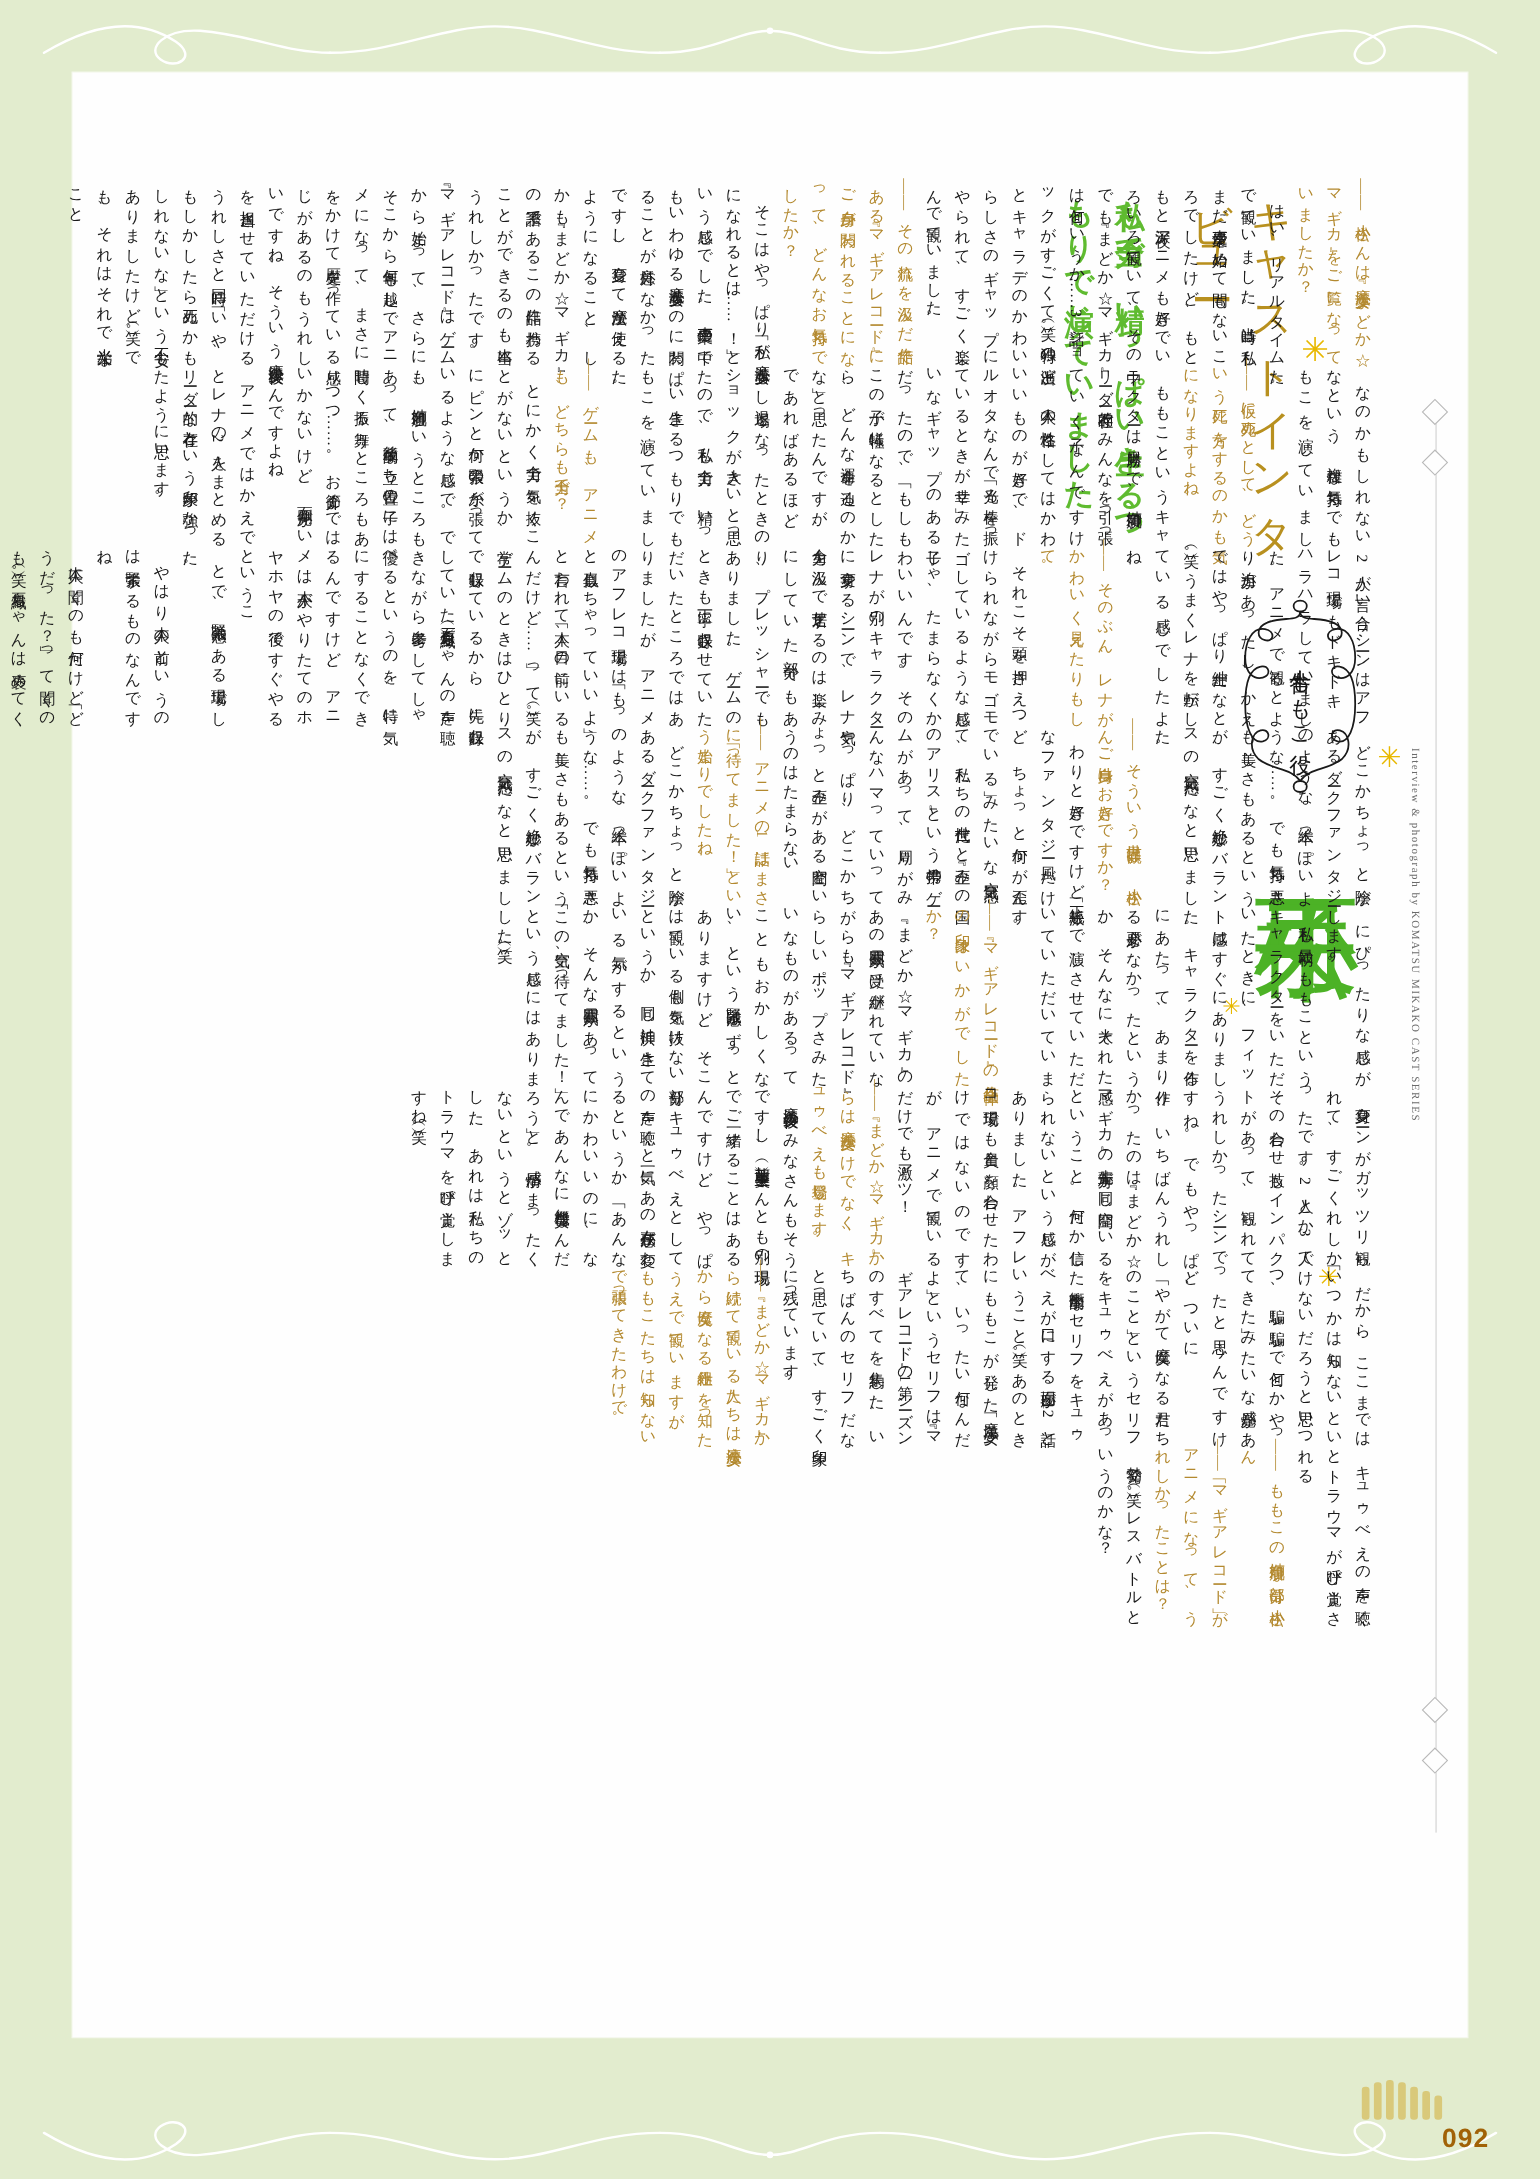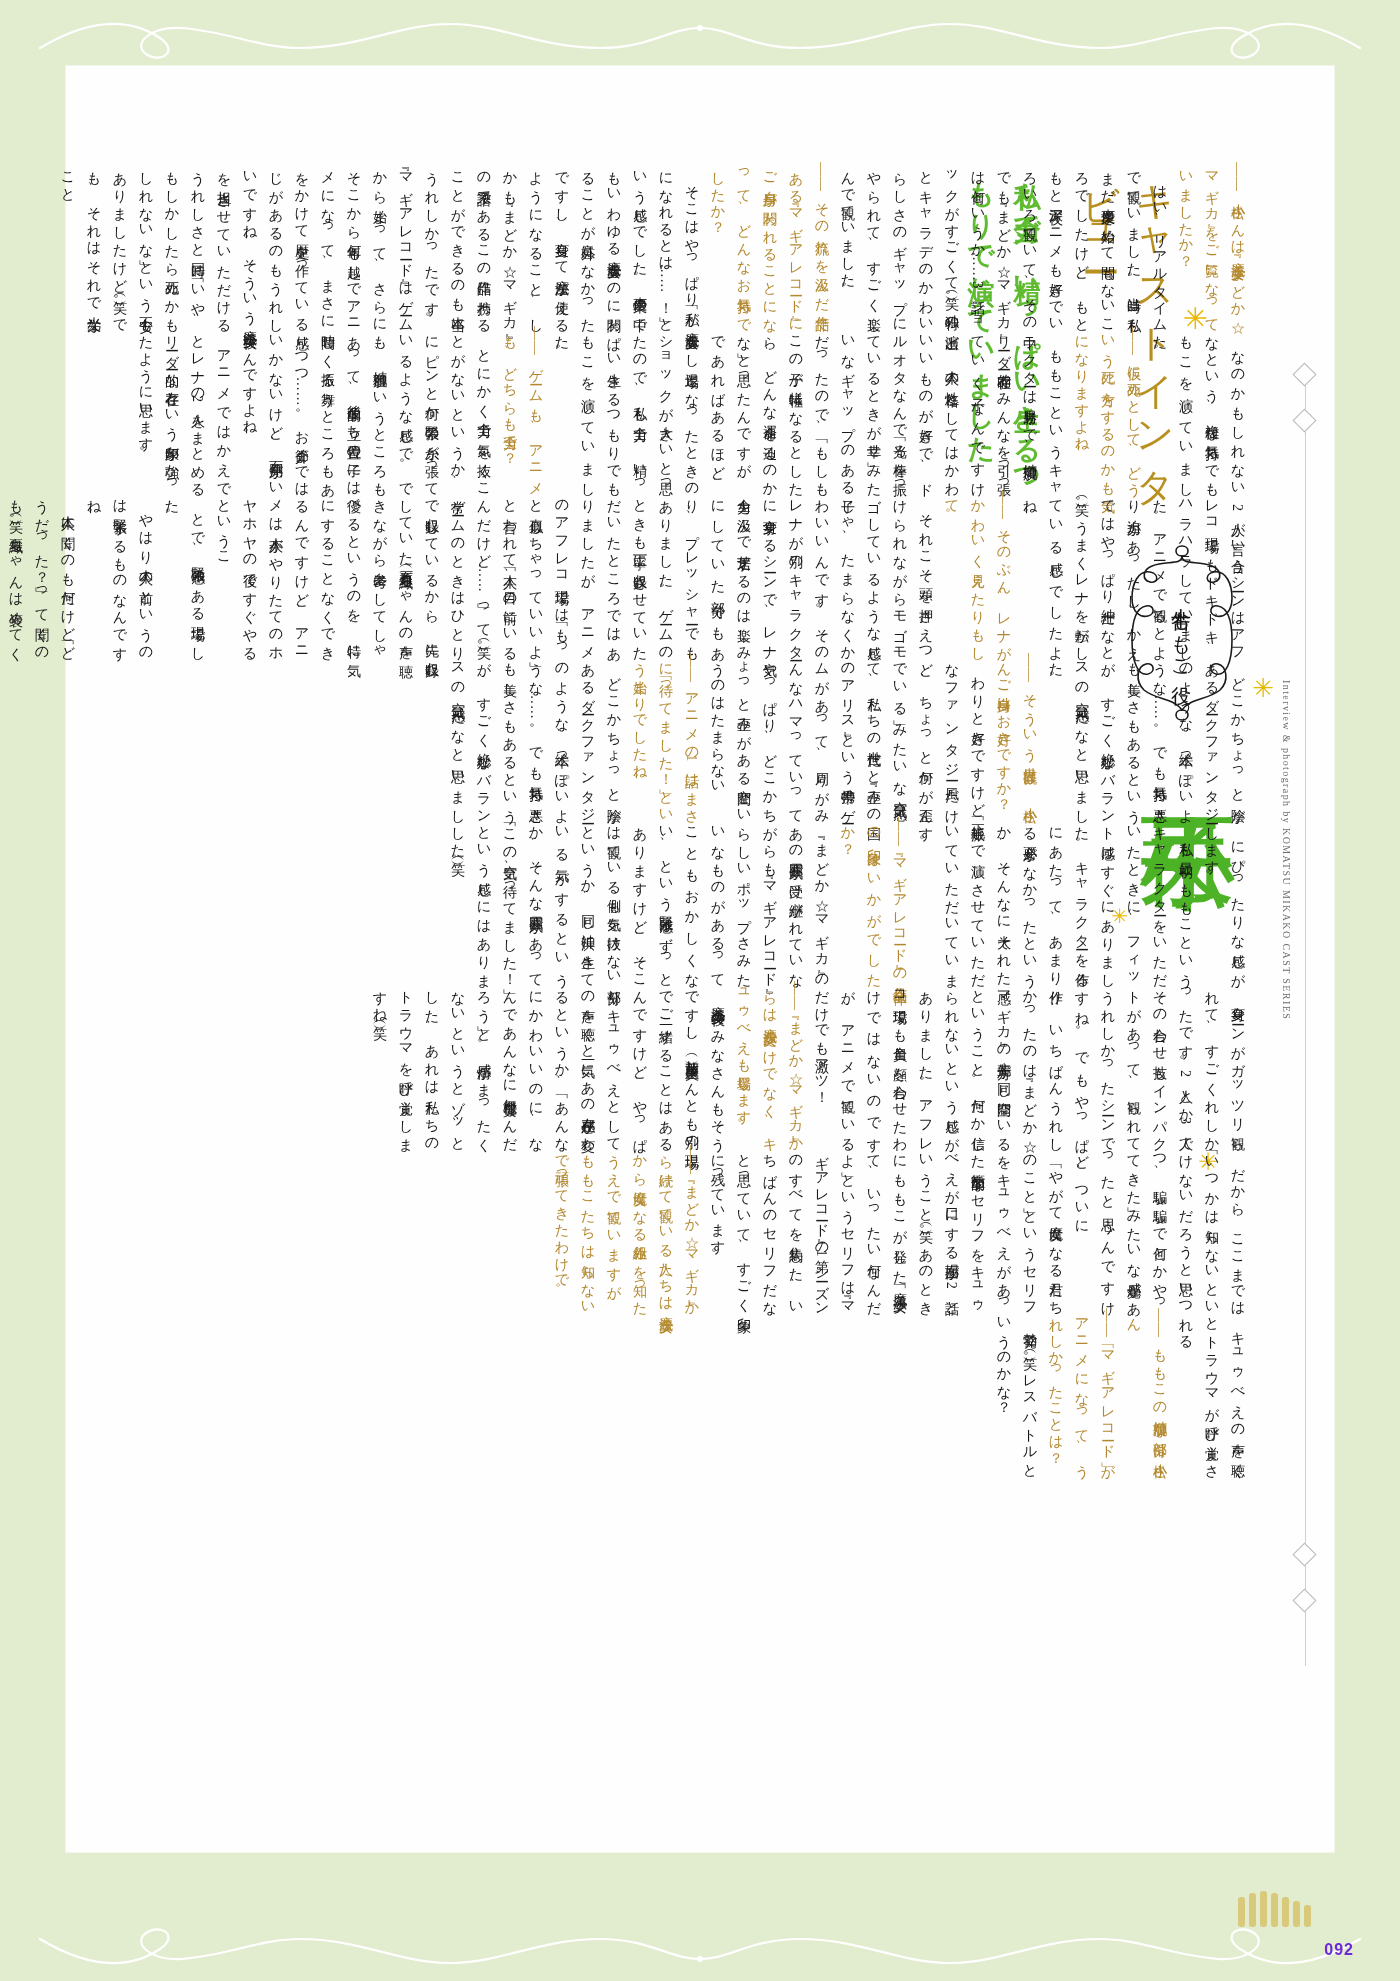--- a/index.html
+++ b/index.html
@@ -145,23 +145,23 @@
     width:15px;height:15px;
     border:1px solid #b9b9b9;
     transform:rotate(45deg);
     background:#fefefe;
   }
 
   
   .pagenum{
     position:absolute;
     right:46px;bottom:22px;
-    font-size:16px;
+    font-size:24px;
     letter-spacing:1px;
-    color:#6d28d9;
+    color:#a16207;
     font-family:"Liberation Sans",sans-serif;
     font-weight:700;
   }
   .fan{position:absolute;right:34px;bottom:46px;}
 
   .sec{margin:0;}
 </style>
 </head>
 <body>
 

